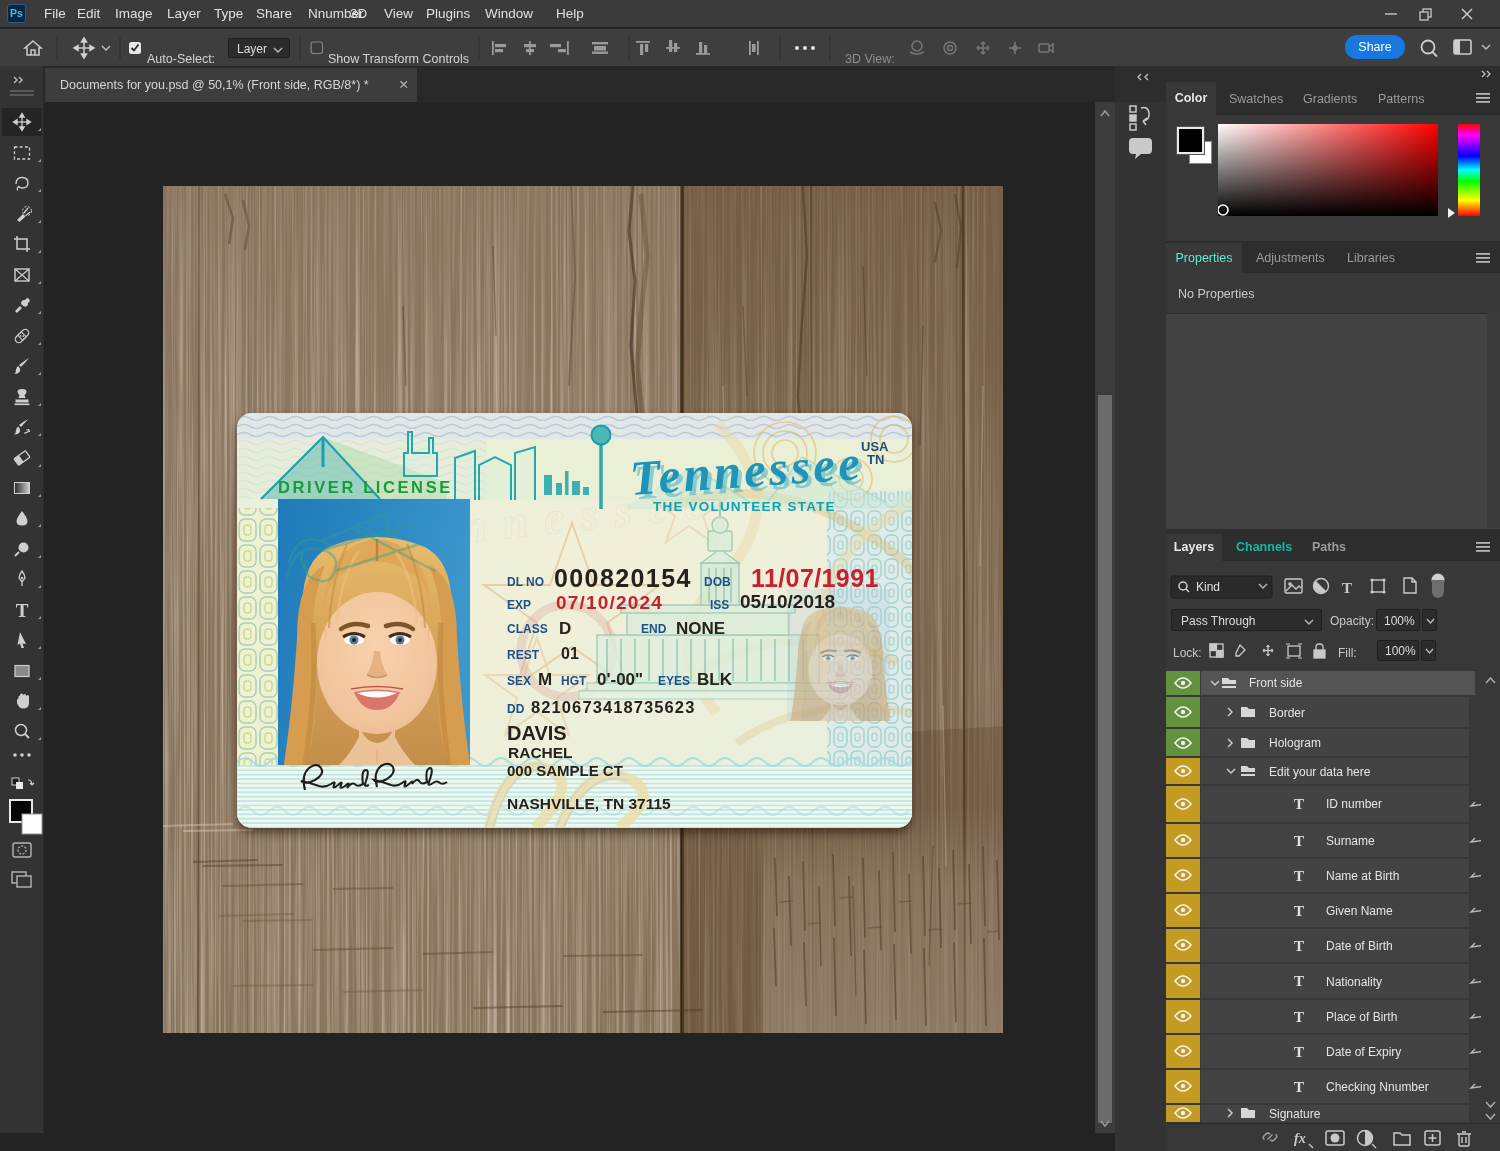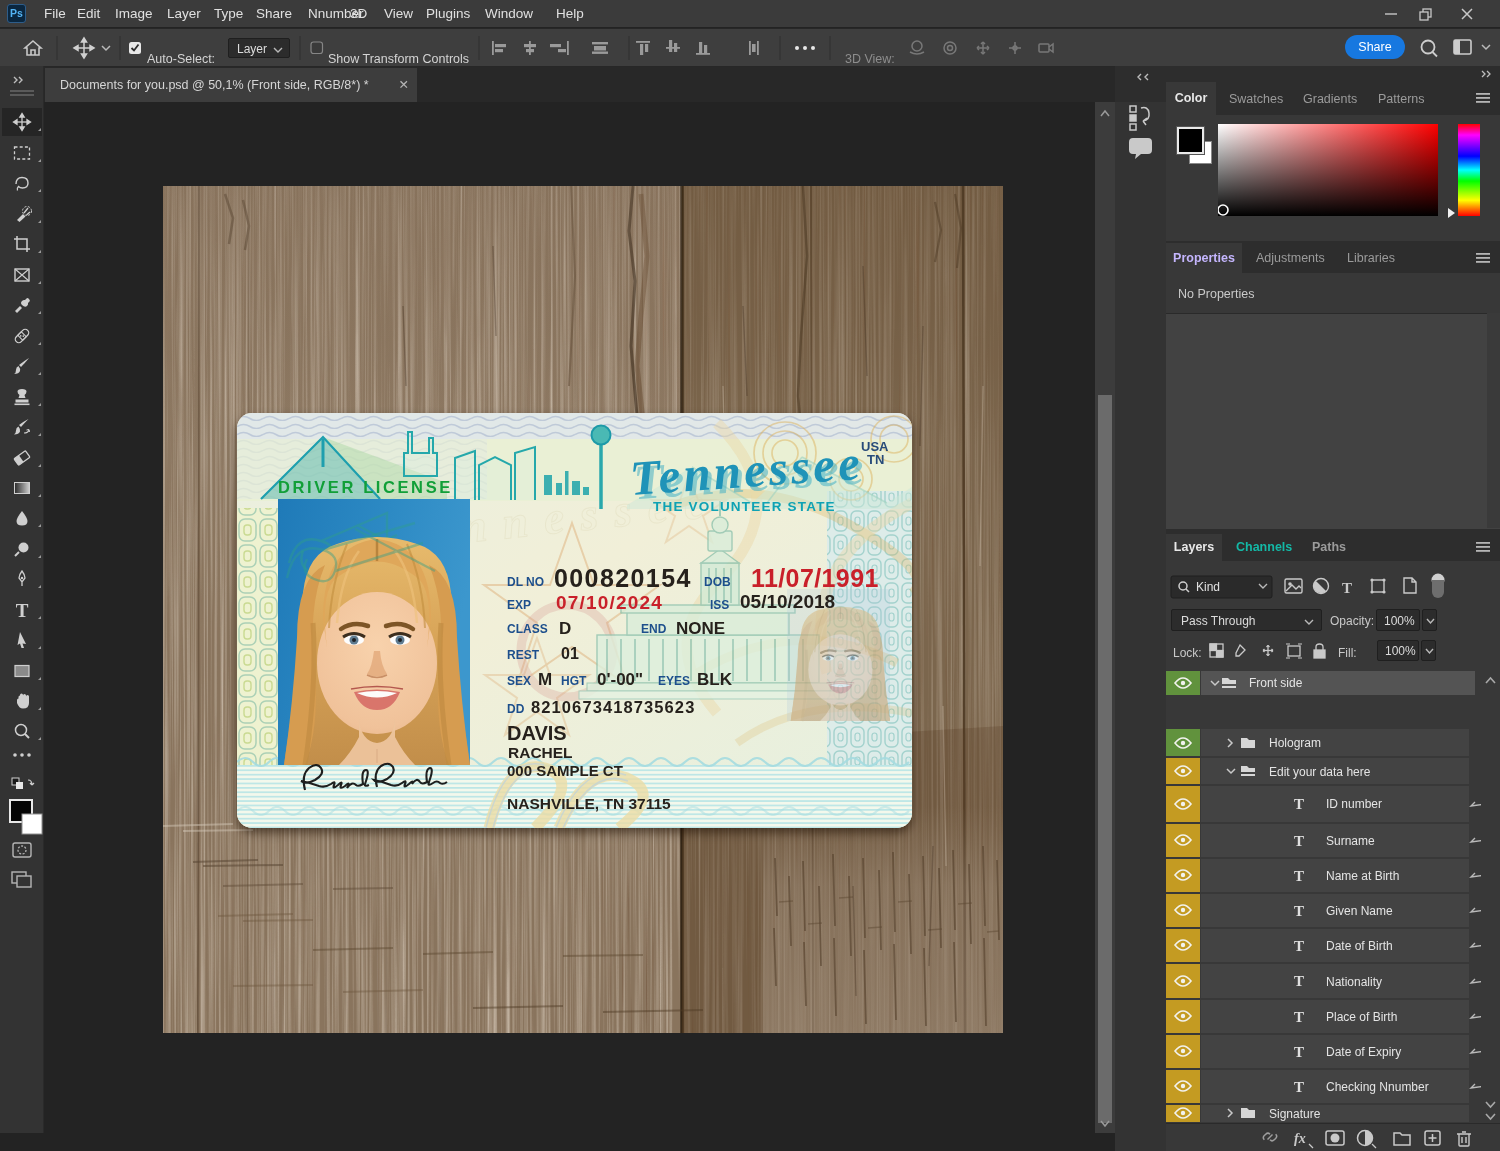--- a/index.html
+++ b/index.html
@@ -758,21 +758,21 @@
             </linearGradient>
           </defs>
           <rect width="22" height="92" fill="url(#hue)"></rect>
         </svg>
 <svg width="10" height="12" style="position:absolute;left:280px;top:125px">
           <path d="M2 1 L9 6 L2 11 Z" fill="#f0f0f0"></path>
         </svg>
 </div>
 <div style="position:absolute;left:0;top:177px;width:334px;height:285px;background:#383838">
 <div style="position:absolute;left:0;top:0;width:334px;height:30px;background:#2d2d2d"></div>
-<div style="position:absolute;left:0;top:0;width:76px;height:30px;background:#383838;color:#c4b5fd;font-weight:bold;font-size:12.5px;text-align:center;line-height:30px">Properties</div>
+<div style="position:absolute;left:0;top:0;width:76px;height:30px;background:#383838;color:#5eead4;font-weight:normal;font-size:12.5px;text-align:center;line-height:30px">Properties</div>
 <span class="ptab" style="left:90px;top:8px;color:#9b9b9b">Adjustments</span>
 <span class="ptab" style="left:181px;top:8px;color:#9b9b9b">Libraries</span>
 <svg width="20" height="14" style="position:absolute;right:6px;top:9px">
           <g fill="#b5b5b5">
             <rect x="2" y="1" width="14" height="1.8"></rect>
             <rect x="2" y="5" width="14" height="1.8"></rect>
             <rect x="2" y="9" width="14" height="1.8"></rect>
           </g>
         </svg>
 <span style="position:absolute;left:12px;top:44px;font-size:12.5px;color:#c9c9c9">No Properties</span>
@@ -856,20 +856,37 @@
             </svg></div>
 <div style="position:absolute;left:35px;top:0;width:274px;height:24px;background:#545454"></div>
 <svg width="300" height="24" style="position:absolute;left:35px;top:0">
             <path d="M10 10 L14 14 L18 10" stroke="#c9c9c9" stroke-width="1.5" fill="none"></path>
             <g transform="translate(28,12)">
               <path d="M-7 -5 L-1 -5 L1 -3 L7 -3 L7 1 L-7 1 Z M-7 3 L7 3 L7 5 L-7 5 Z" fill="#d6d6d6"></path>
             </g>
             <text x="48" y="16" font-size="12" fill="#e4e4e4" font-family="Liberation Sans,sans-serif">Front side</text>
           </svg>
 </div>
+<div style="position:absolute;left:0;top:163px;width:334px;height:31px">
+<div style="position:absolute;left:0;top:0;width:34px;height:30px;background:#61923d"><svg width="34" height="30">
+              <g transform="translate(17,15)">
+                <path d="M-8 0 Q-4 -5 0 -5 Q4 -5 8 0 Q4 5 0 5 Q-4 5 -8 0 Z" fill="none" stroke="#f2f2ee" stroke-width="1.6"></path>
+                <circle cx="0" cy="0" r="2.2" fill="#f2f2ee"></circle>
+              </g>
+            </svg></div>
+<div style="position:absolute;left:35px;top:0;width:268px;height:30px;background:#434343"></div>
+<div style="position:absolute;left:303px;top:0;width:31px;height:30px;background:#383838"></div>
+<svg width="300" height="30" style="position:absolute;left:35px;top:0">
+            <path d="M27 11 L31 15 L27 19" stroke="#c9c9c9" stroke-width="1.5" fill="none"></path>
+            <g transform="translate(47,15)">
+              <path d="M-7 -5 L-1 -5 L1 -3 L7 -3 L7 5 L-7 5 Z" fill="#d6d6d6"></path>
+            </g>
+            <text x="68" y="20" font-size="12" fill="#e4e4e4" font-family="Liberation Sans,sans-serif">Border</text>
+          </svg>
+</div>
 <div style="position:absolute;left:0;top:195px;width:334px;height:28px">
 <div style="position:absolute;left:0;top:0;width:34px;height:27px;background:#61923d"><svg width="34" height="27">
               <g transform="translate(17,14)">
                 <path d="M-8 0 Q-4 -5 0 -5 Q4 -5 8 0 Q4 5 0 5 Q-4 5 -8 0 Z" fill="none" stroke="#f2f2ee" stroke-width="1.6"></path>
                 <circle cx="0" cy="0" r="2.2" fill="#f2f2ee"></circle>
               </g>
             </svg></div>
 <div style="position:absolute;left:35px;top:0;width:268px;height:27px;background:#434343"></div>
 <div style="position:absolute;left:303px;top:0;width:31px;height:27px;background:#383838"></div>
 <svg width="300" height="27" style="position:absolute;left:35px;top:0">

